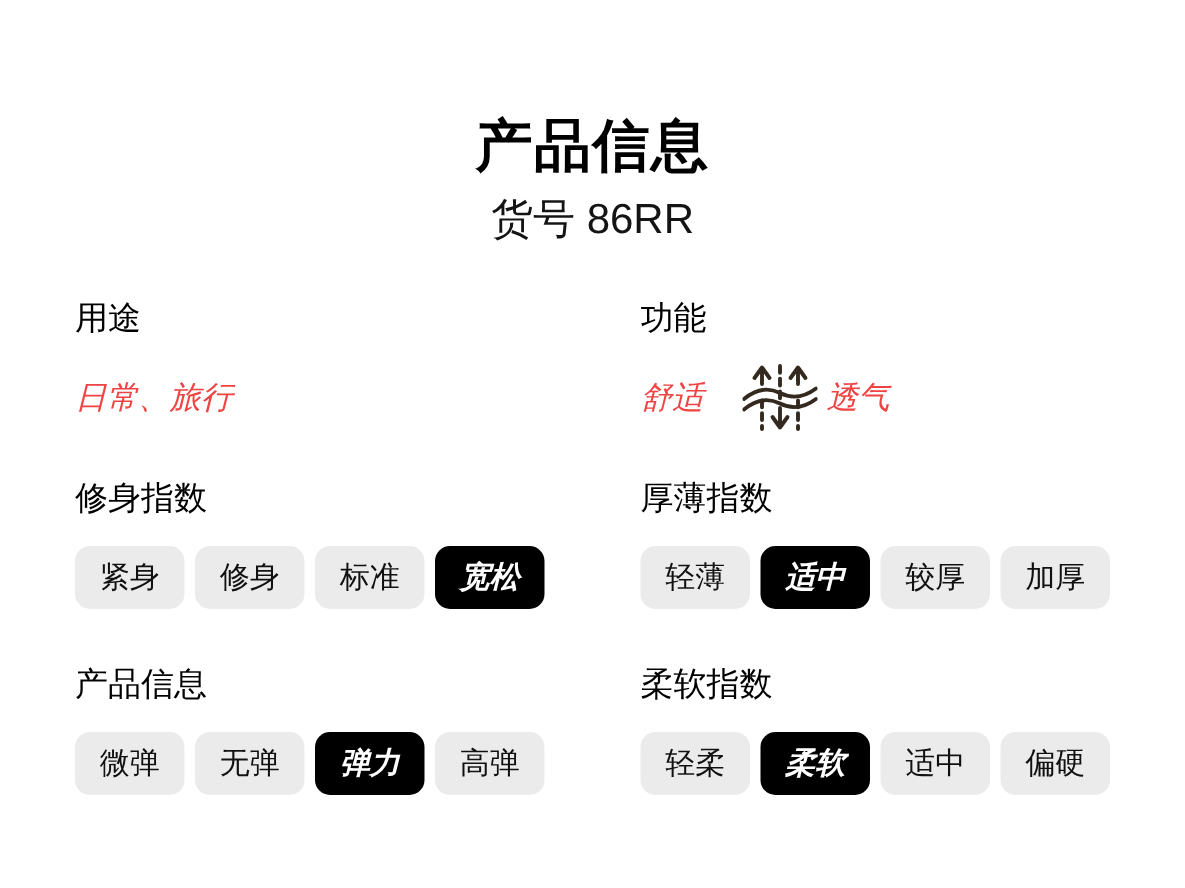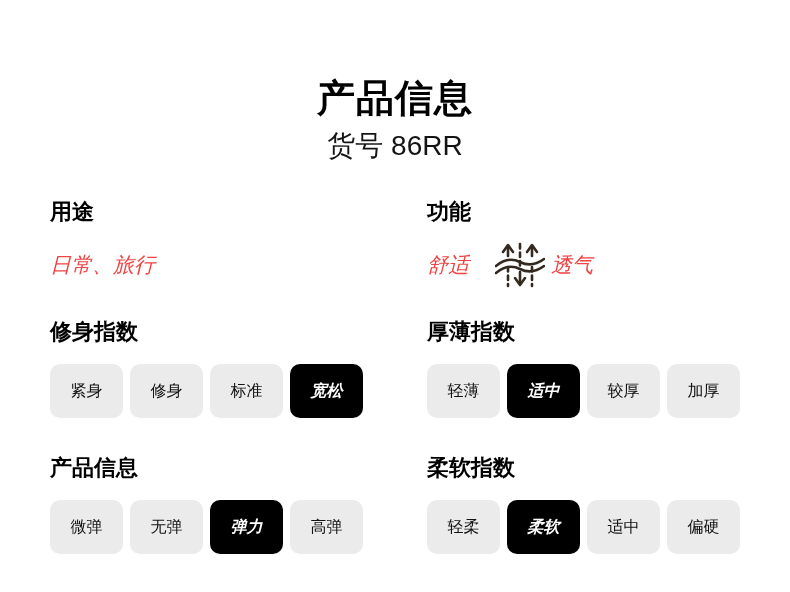--- a/index.html
+++ b/index.html
@@ -14,33 +14,33 @@
   .header{ text-align:center; padding-top:76px; }
   .title{ font-size:38px; line-height:44px; font-weight:700; letter-spacing:1px; }
   .sku{ font-size:28px; line-height:28px; margin-top:12px; color:#141414; }
 
   .content{
     margin-top:40px; padding:0 50px;
     display:grid; grid-template-columns:1fr 1fr; column-gap:64px;
   }
   .section{ margin-bottom:32px; }
   .section.pills-section{ margin-bottom:38px; }
-  .section-title{ font-size:22px; line-height:24px; font-weight:700; margin-bottom:18px; }
+  .section-title{ font-size:22px; line-height:24px; font-weight:400; margin-bottom:18px; }
   .pills-section .section-title{ margin-bottom:20px; }
 
   .value-row{ display:flex; align-items:center; height:46px; font-size:21px; color:#ef4444;font-style:italic; }
   .breath-icon{ margin:0 6px 0 26px; display:block; }
 
   .pill-row{ display:flex; gap:7px; }
   .pill{
-    min-width:73px; height:54px; padding:0 15px;
+    min-width:73px; height:42px; padding:0 15px;
     display:flex; align-items:center; justify-content:center;
     background:var(--pill-bg); color:var(--pill-text);
     border:none; border-radius:10px;
-    font-family:inherit; font-size:16px; line-height:1; cursor:pointer;
+    font-family:inherit; font-size:20px; line-height:1; cursor:pointer;
   }
   .pill.selected{ background:var(--sel-bg); color:var(--sel-text); font-weight:700;font-style:italic; }
 </style>
 </head>
 <body>
 
 <div class="page">
 
   <div class="header">
     <div class="title">产品信息</div>

